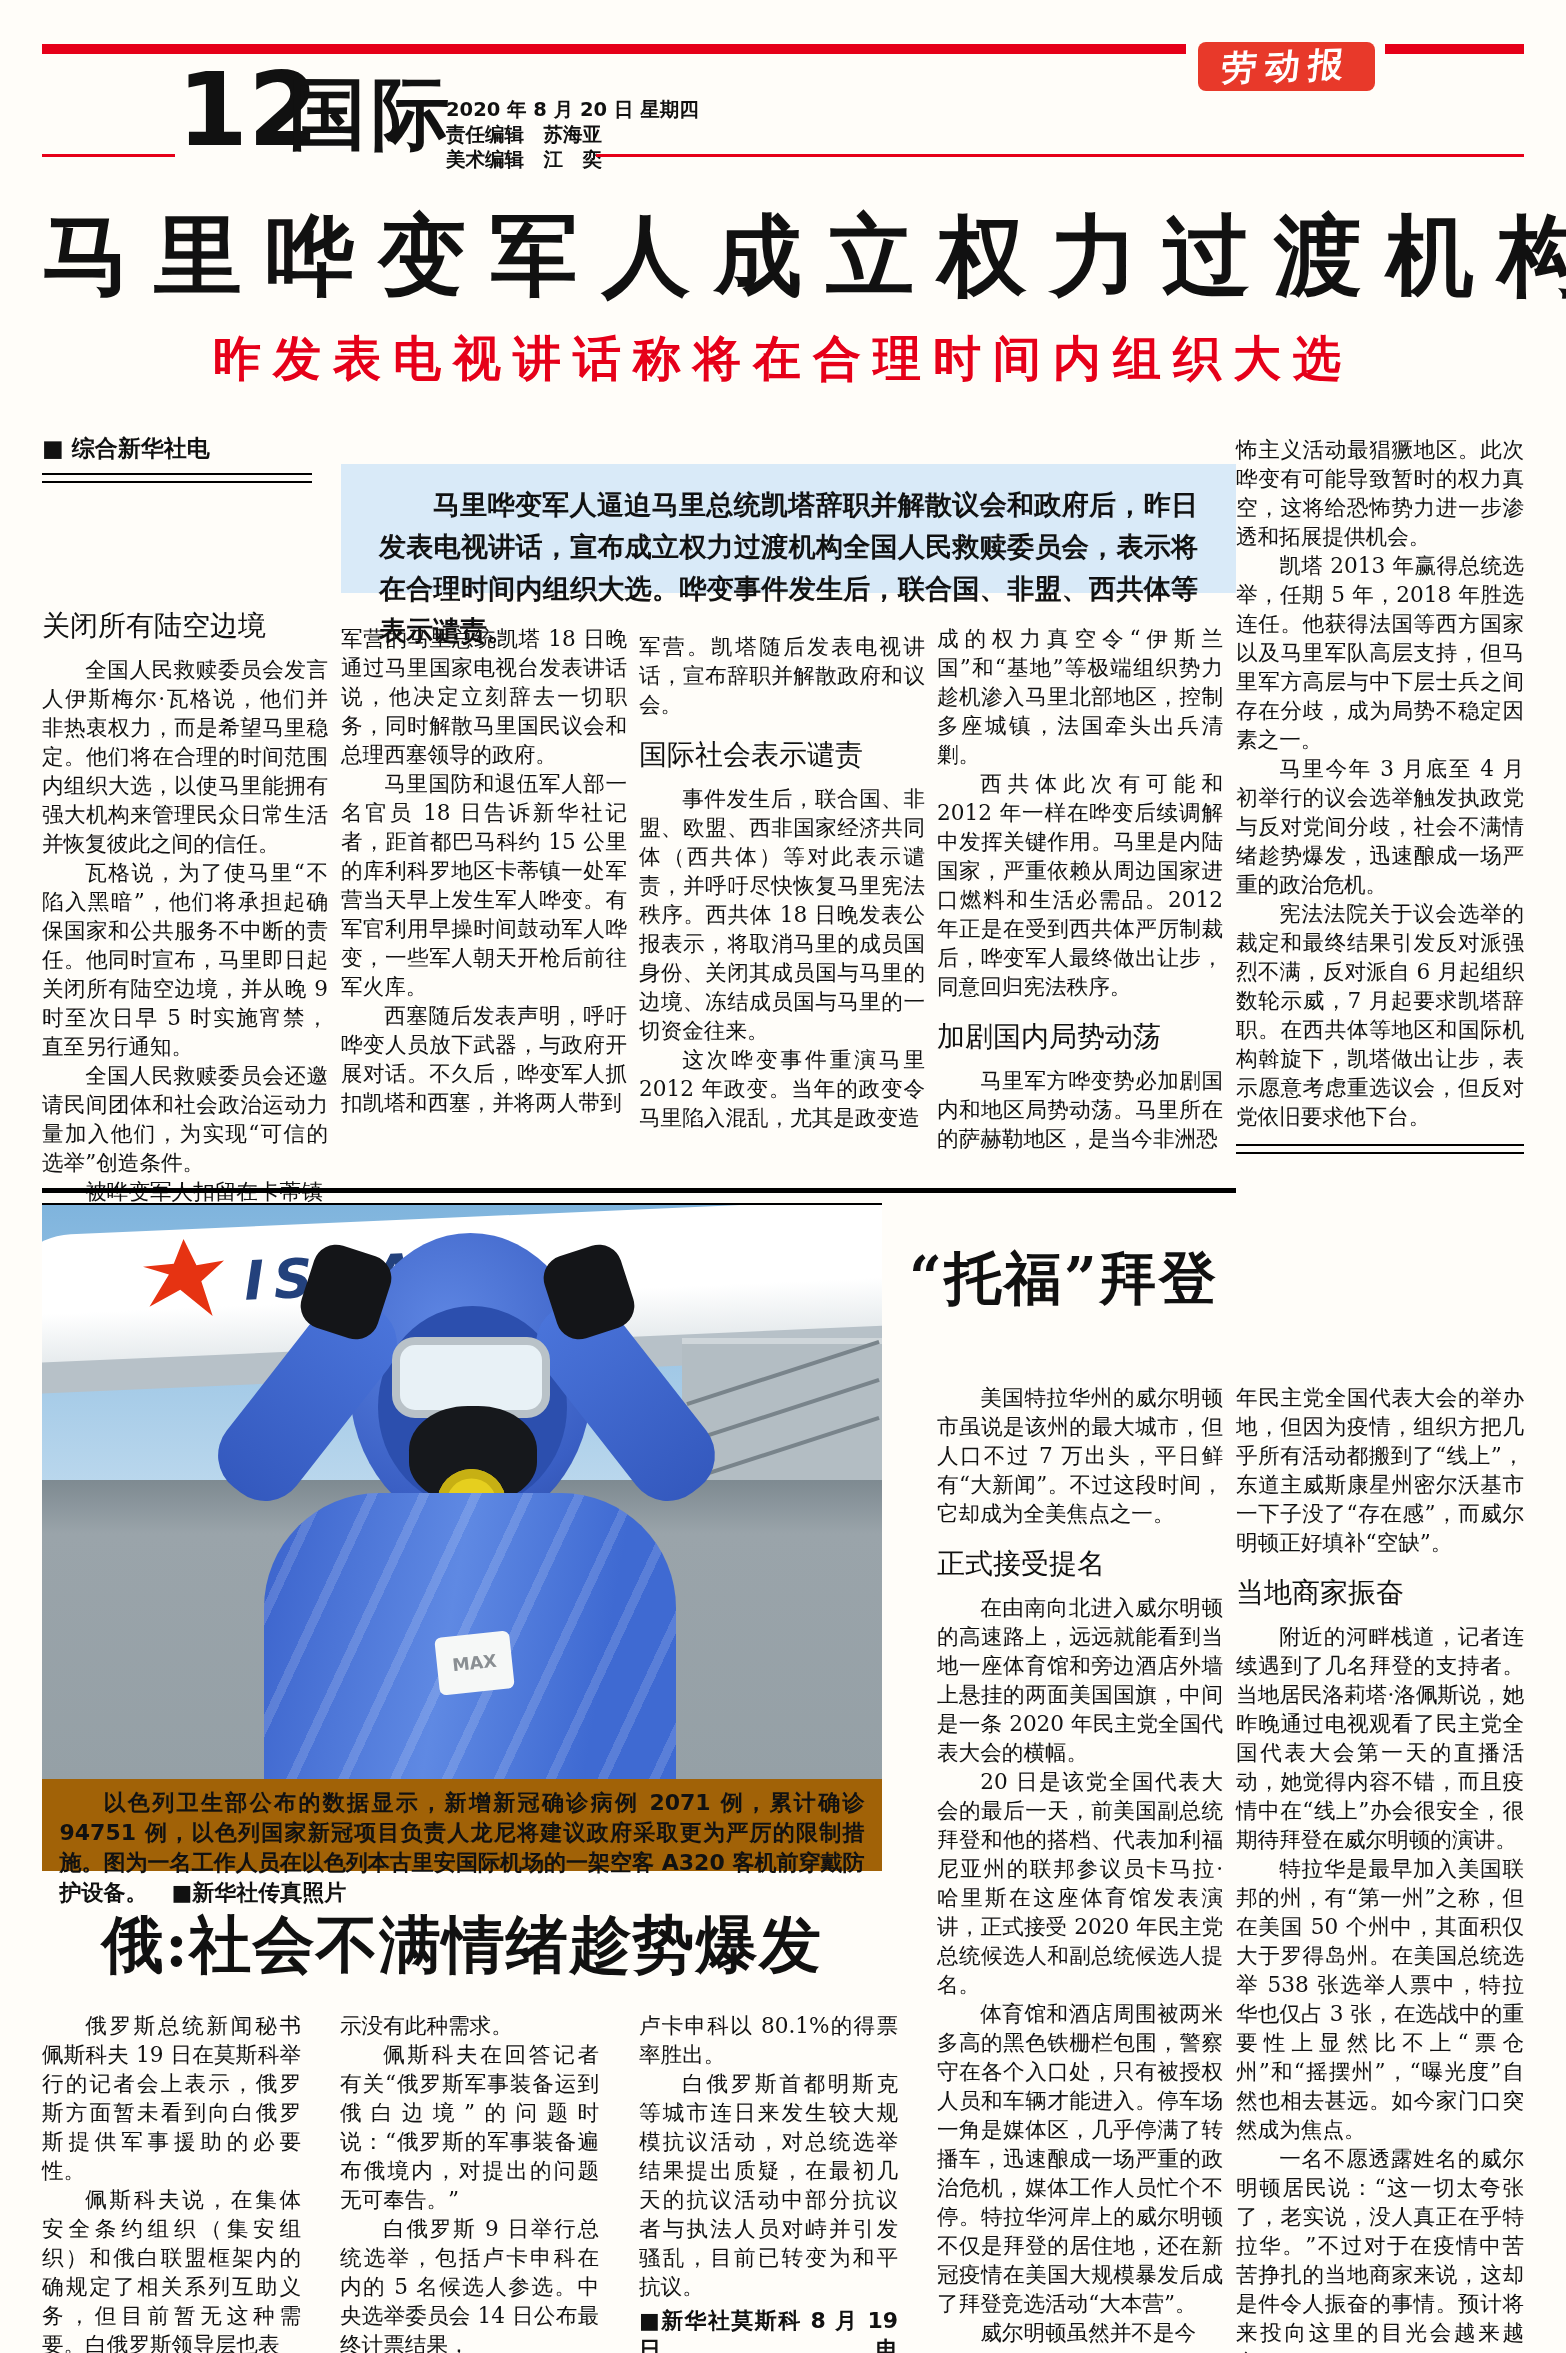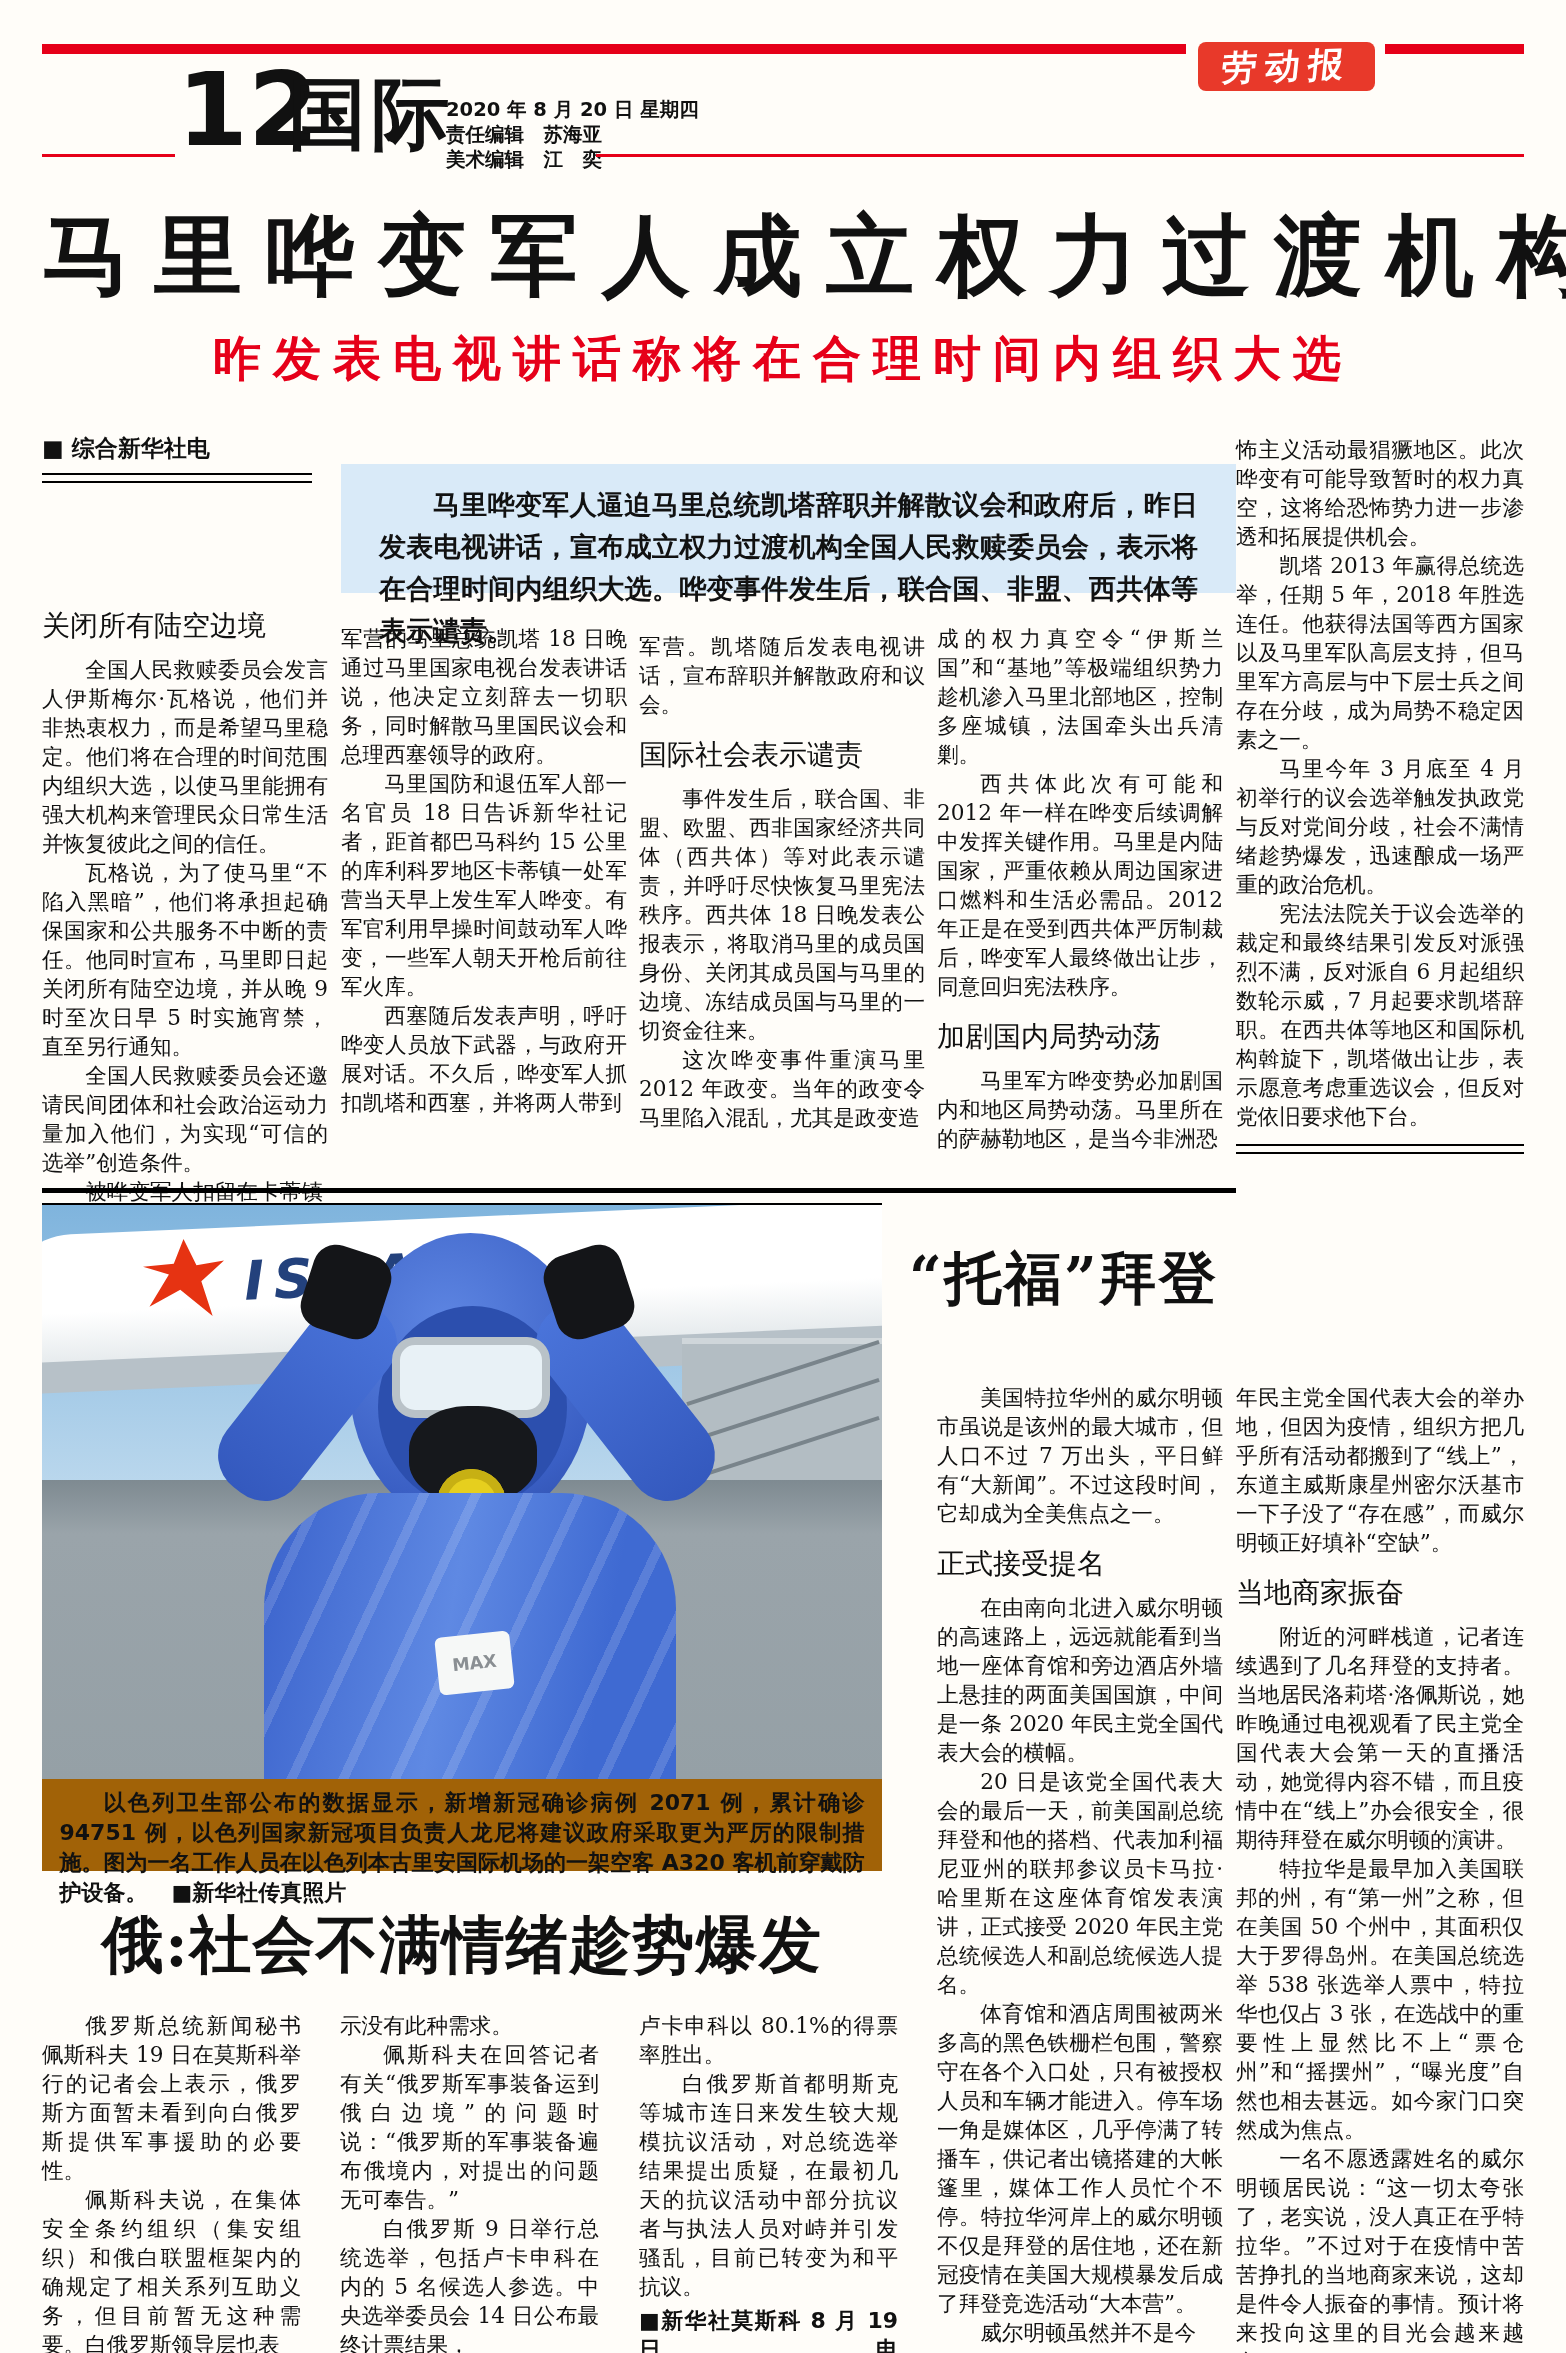--- a/index.html
+++ b/index.html
@@ -189,21 +189,21 @@
   </div>
 
   <div class="abs biden-headline">
     <div>“托福”拜登</div>
   </div>
   <div class="abs col" style="left:937px;top:1383px;width:286px;">
       <p class="para">美国特拉华州的威尔明顿市虽说是该州的最大城市，但人口不过 7 万出头，平日鲜有“大新闻”。不过这段时间，它却成为全美焦点之一。</p>
       <h3 class="subhead">正式接受提名</h3>
       <p class="para">在由南向北进入威尔明顿的高速路上，远远就能看到当地一座体育馆和旁边酒店外墙上悬挂的两面美国国旗，中间是一条 2020 年民主党全国代表大会的横幅。</p>
       <p class="para">20 日是该党全国代表大会的最后一天，前美国副总统拜登和他的搭档、代表加利福尼亚州的联邦参议员卡马拉·哈里斯在这座体育馆发表演讲，正式接受 2020 年民主党总统候选人和副总统候选人提名。</p>
-      <p class="para">体育馆和酒店周围被两米多高的黑色铁栅栏包围，警察守在各个入口处，只有被授权人员和车辆才能进入。停车场一角是媒体区，几乎停满了转播车，供记者出镜搭建的大帐篷里，媒体工作人员忙个不停。特拉华河岸上的威尔明顿不仅是拜登的居住地，还在新冠疫情在美国大规模暴发后成了拜登竞选活动“大本营”。</p>
+      <p class="para">体育馆和酒店周围被两米多高的黑色铁栅栏包围，警察守在各个入口处，只有被授权人员和车辆才能进入。停车场一角是媒体区，几乎停满了转播车，迅速酿成一场严重的政治危机，媒体工作人员忙个不停。特拉华河岸上的威尔明顿不仅是拜登的居住地，还在新冠疫情在美国大规模暴发后成了拜登竞选活动“大本营”。</p>
       <p class="para">威尔明顿虽然并不是今</p>
     </div>
   <div class="abs col" style="left:1236px;top:1383px;width:288px;">
       <p class="para cont">年民主党全国代表大会的举办地，但因为疫情，组织方把几乎所有活动都搬到了“线上”，东道主威斯康星州密尔沃基市一下子没了“存在感”，而威尔明顿正好填补“空缺”。</p>
       <h3 class="subhead">当地商家振奋</h3>
       <p class="para">附近的河畔栈道，记者连续遇到了几名拜登的支持者。当地居民洛莉塔·洛佩斯说，她昨晚通过电视观看了民主党全国代表大会第一天的直播活动，她觉得内容不错，而且疫情中在“线上”办会很安全，很期待拜登在威尔明顿的演讲。</p>
       <p class="para">特拉华是最早加入美国联邦的州，有“第一州”之称，但在美国 50 个州中，其面积仅大于罗得岛州。在美国总统选举 538 张选举人票中，特拉华也仅占 3 张，在选战中的重要性上显然比不上“票仓州”和“摇摆州”，“曝光度”自然也相去甚远。如今家门口突然成为焦点。</p>
       <p class="para">一名不愿透露姓名的威尔明顿居民说：“这一切太夸张了，老实说，没人真正在乎特拉华。”不过对于在疫情中苦苦挣扎的当地商家来说，这却是件令人振奋的事情。预计将来投向这里的目光会越来越多。</p>
     </div>
 

